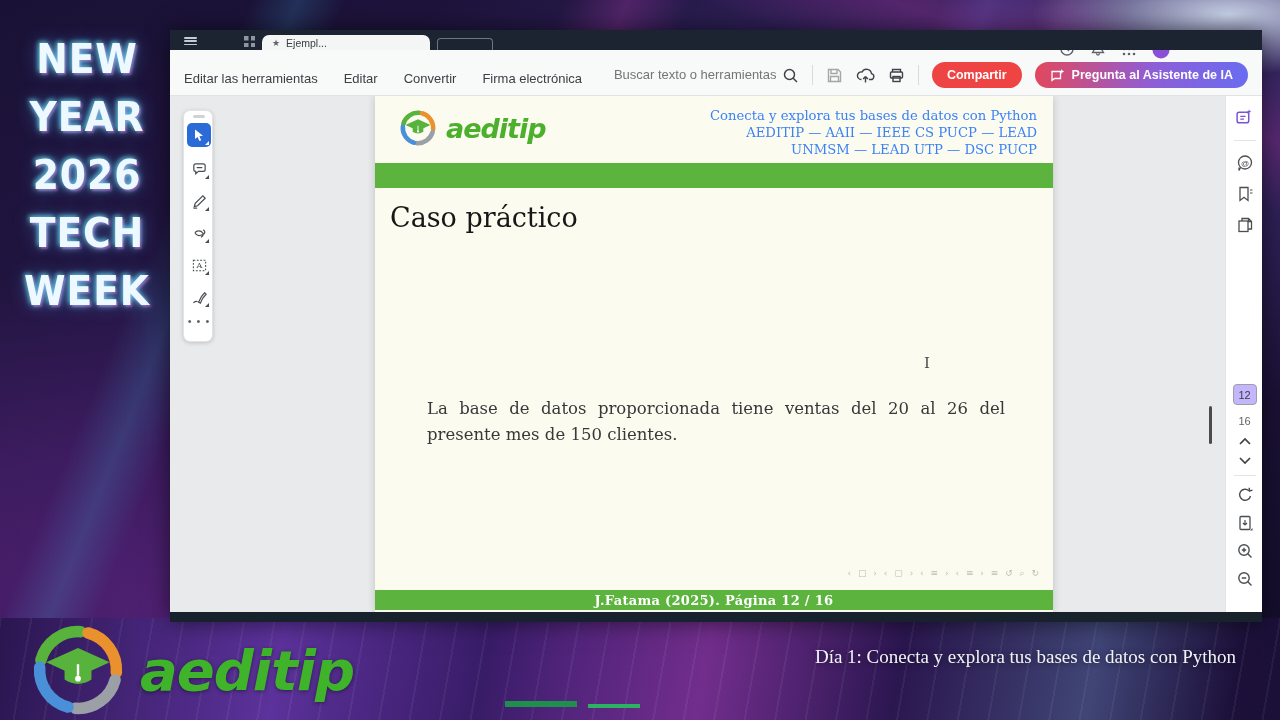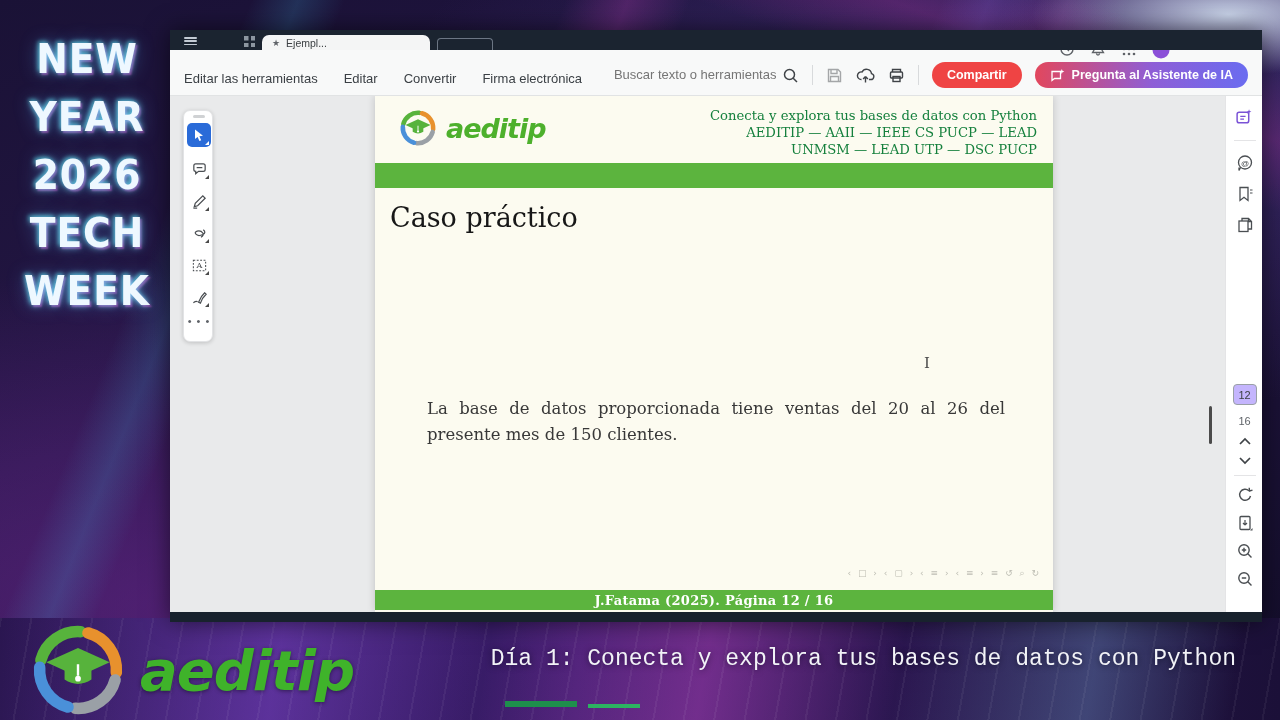--- a/index.html
+++ b/index.html
@@ -32,22 +32,22 @@
     color:#eef8ff; transform:scaleX(.92); letter-spacing:1px;
     text-shadow:0 0 8px rgba(120,230,255,.85), 0 0 20px rgba(90,170,255,.45),
       2px 2px 2px rgba(255,70,220,.45), -2px -2px 4px rgba(80,255,255,.35); }
 
   
   .brand-wrap { position:absolute; left:30px; top:622px; display:flex; align-items:center; gap:14px; }
   .brand-logo { width:96px; height:96px; }
   .wordmark { font-family:"DejaVu Sans",sans-serif; font-style:italic; font-weight:bold;
     color:#3fb32a; letter-spacing:-1px; text-shadow:0 1px 4px rgba(0,0,0,.45); }
   .wordmark.big { font-size:56px; }
-  .episode { position:absolute; right:44px; top:646px; font-family:Liberation Mono, monospace;
-    font-size:23px; color:#f2f3f7; text-shadow:0 1px 6px rgba(0,0,20,.6); }
+  .episode { position:absolute; right:44px; top:646px; font-family:Liberation Serif, serif;
+    font-size:19px; color:#f2f3f7; text-shadow:0 1px 6px rgba(0,0,20,.6); }
 
   
   .appwin { position:absolute; left:170px; top:30px; width:1092px; height:592px;
     box-shadow:0 0 22px rgba(0,0,0,.55); }
   .titlebar { position:relative; height:20px; background:#1b2430; z-index:5; }
   .hamburger { position:absolute; left:14px; top:7px; width:13px; height:8px; display:flex; flex-direction:column; justify-content:space-between; }
   .hamburger span { display:block; height:1.5px; background:#c3cbd4; border-radius:1px; }
   .grid4 { position:absolute; left:74px; top:6px; width:11px; height:11px;
     background:
       linear-gradient(#aab4bd,#aab4bd) 0 0/4.5px 4.5px no-repeat,
@@ -88,21 +88,21 @@
   .tool.active .flag { border-bottom-color:#fff; }
   .dots { position:absolute; left:0; width:30px; text-align:center; color:#5f6368; font-size:11px; letter-spacing:1px; }
 
   
   .page { position:absolute; left:205px; top:0; width:678px; height:516px; background:#fcfbf0;
     box-shadow:0 0 8px rgba(0,0,0,.18); font-family:"DejaVu Serif",serif; }
   .pdf-head { position:absolute; left:24px; top:13px; display:flex; align-items:center; gap:9px; }
   .pdf-head .brand-logo { width:38px; height:38px; }
   .wordmark.small { font-size:27px; color:#4db02c; text-shadow:none; }
   .pdf-head-right { position:absolute; right:16px; top:11px; text-align:right;
-    font-size:13.2px; line-height:17px; color:#15803d; }
+    font-size:13.2px; line-height:17px; color:#3b82f6; }
   .greenbar { position:absolute; left:0; top:67px; width:100%; height:25px; background:#5cb43e; }
   .slide-title { position:absolute; left:15px; top:106px; font-size:27px; color:#171717; }
   .para { position:absolute; left:52px; width:578px; font-size:16.5px; line-height:26px;
     color:#383838; text-align:justify; }
   .p1 { top:232px; } .p2 { top:300px; }
   .caret { position:absolute; left:549px; top:258px; font-size:15px; color:#4a4a4a; font-family:"DejaVu Serif",serif; }
   .beamer-nav { position:absolute; right:12px; top:472px; font-size:9px; letter-spacing:2px; color:#bdbdb3; font-family:"DejaVu Sans",sans-serif; cursor:pointer; }
   .pdf-footer { position:absolute; left:0; bottom:2px; width:100%; height:20px; background:#5cb43e;
     display:flex; align-items:center; justify-content:center; color:#fff; font-weight:bold;
     font-size:13px; letter-spacing:.3px; }

